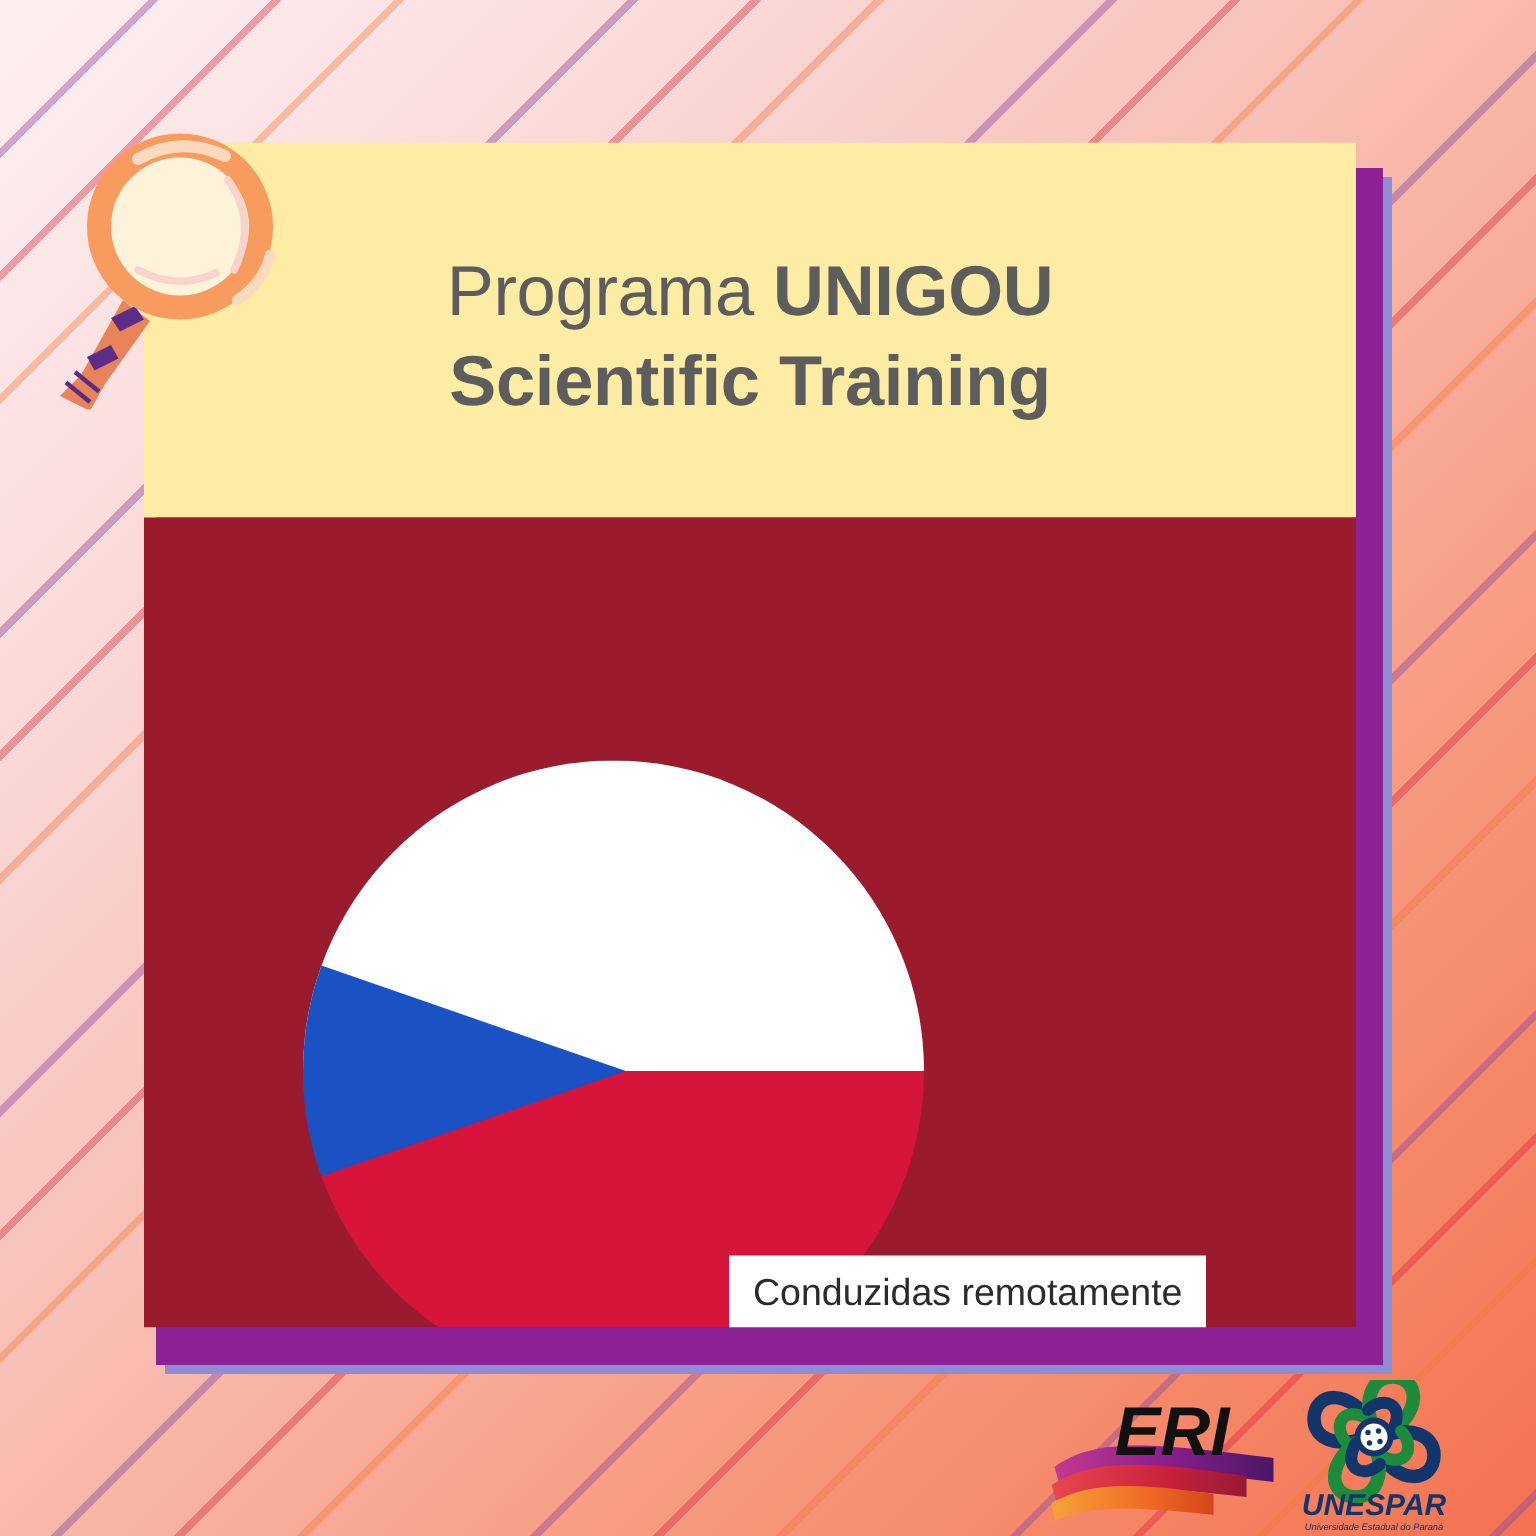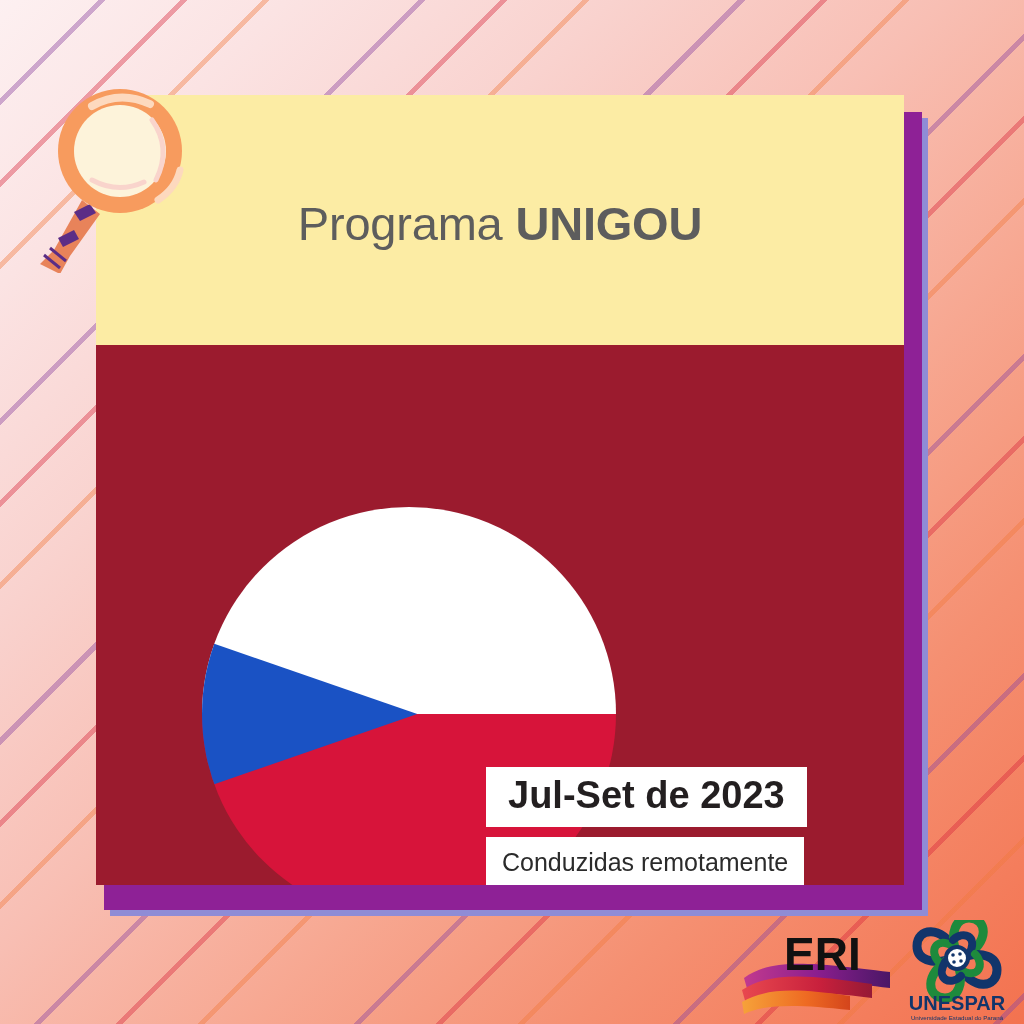--- a/index.html
+++ b/index.html
@@ -178,55 +178,56 @@
     left: 30px;
     top: 78px;
     width: 170px;
     height: 195px;
     pointer-events: none;
   }
 
   
   .logos {
     position: absolute;
-    left: 742px;
+    left: 701px;
     top: 920px;
     width: 282px;
     height: 104px;
+    font-style: italic;
   }
   .eri-logo { position: absolute; left: 0; top: 2px; width: 150px; height: 92px; }
   .unespar-logo { position: absolute; left: 160px; top: 0px; width: 110px; height: 104px; }
 </style>
 </head>
 <body>
 
 <div id="poster">
 
   <div class="stripes"></div>
 
   <div class="shadow-outer"></div>
   <div class="shadow-inner"></div>
 
   <div class="card">
 
     <div class="card-header">
       <div class="title-line">
         <span class="reg">Programa </span><span class="bold">UNIGOU</span>
       </div>
+      <div class="title-line second">Scientific Training</div>
     </div>
 
     <div class="card-body">
 
       <div class="flag-circle">
         <div class="flag-top"></div>
         <div class="flag-bottom"></div>
         <div class="flag-wedge"></div>
       </div>
 
-      <div class="label-date">Jul-Set de 2023</div>
 
       <div class="label-note">
         <div>Conduzidas remotamente</div>
         <div>e com ferramentas online</div>
       </div>
 
     </div>
   </div>
 
   <svg class="magnifier" viewBox="0 0 170 195" xmlns="http://www.w3.org/2000/svg">

